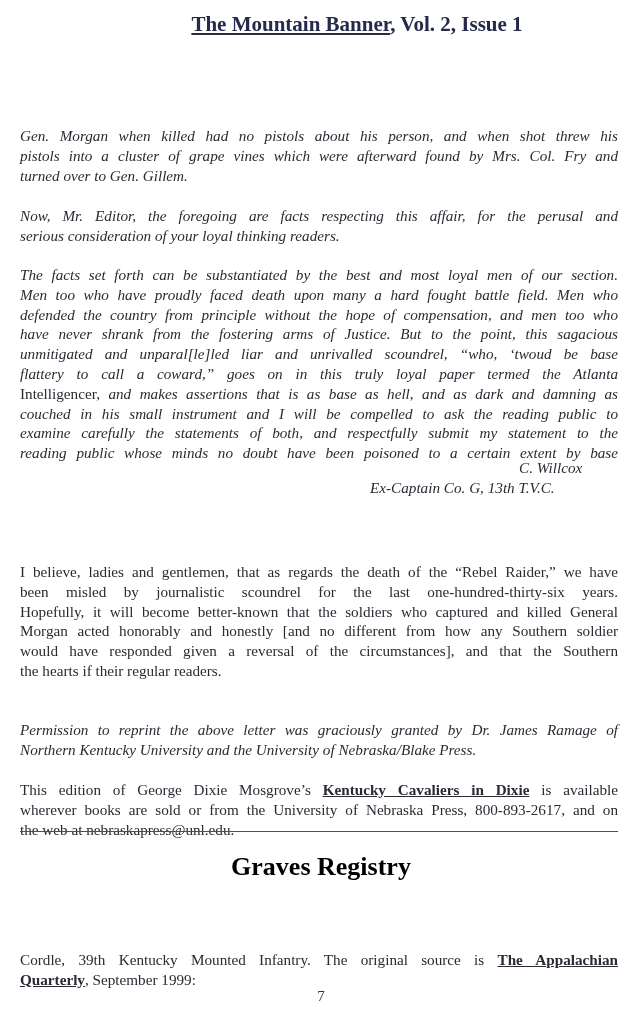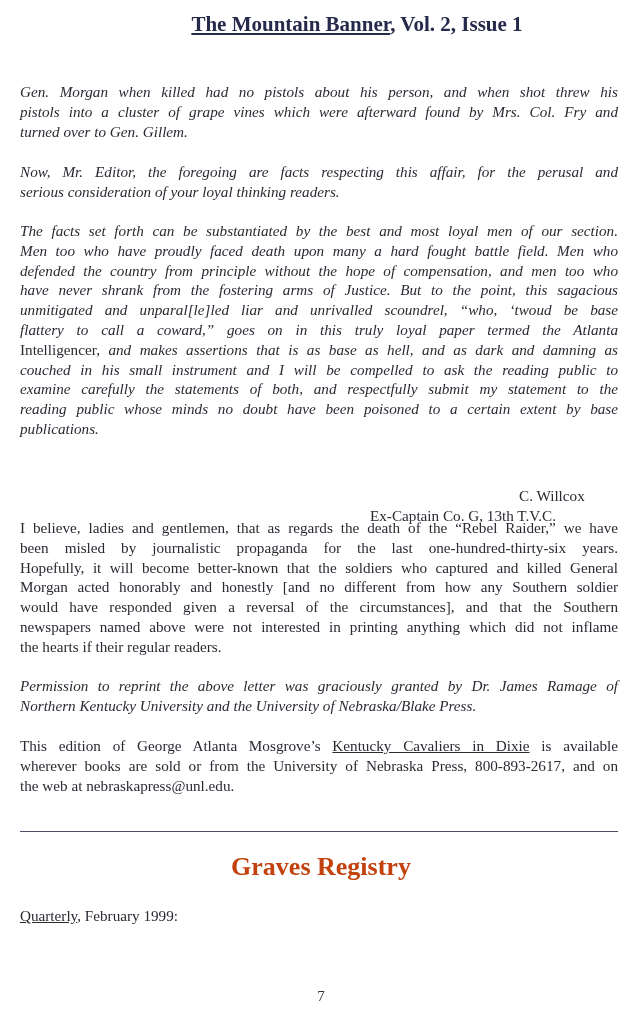--- a/index.html
+++ b/index.html
@@ -8,35 +8,35 @@
       font-family: "Liberation Serif", "DejaVu Serif", serif;
       color: #2a2a33;
     }
     .header {
       position: absolute; top: 12px; left: 0; width: 642px; text-align: center;
       font-weight: bold; font-size: 21px; color: #262a4a; margin-left: 36px;
     }
     .header .pubname { text-decoration: underline; }
     .para {
       position: absolute; left: 20px; width: 598px;
-      font-size: 15.2px; line-height: 19.8px;
+      font-size: 15.2px; line-height: 19.8px; margin-top: 44px;
     }
     .para .line { display: block; text-align: justify; text-align-last: justify; white-space: nowrap; }
     .para .line.last { text-align-last: left; }
     .italic { font-style: italic; }
     .roman { font-style: normal; }
-    .sig { position: absolute; font-size: 15.2px; margin-top: 28px; }
-    .u { text-decoration: underline; }
+    .sig { position: absolute; font-style: italic; font-size: 15.2px; }
+    .u { text-decoration: underline; font-weight: bold; }
     .rule {
       position: absolute; left: 20px; top: 831px; width: 598px; height: 0;
       border-top: 1.5px solid #4a4e6a;
     }
     .section-title {
       position: absolute; top: 852px; left: 0; width: 642px; text-align: center;
-      font-weight: bold; font-size: 26px; color: #c2410c;
+      font-weight: bold; font-size: 26px; color: #000000;
     }
     .page-number {
       position: absolute; top: 988px; left: 0; width: 642px; text-align: center;
       font-size: 15px; color: #333;
     }
   </style>
 </head>
 <body>
 
 <div class="header">
@@ -58,48 +58,47 @@
   <span class="line">The facts set forth can be substantiated by the best and most loyal men of our section.</span>
   <span class="line">Men too who have proudly faced death upon many a hard fought battle field.  Men who</span>
   <span class="line">defended the country from principle without the hope of compensation, and men too who</span>
   <span class="line">have never shrank from the fostering arms of Justice.  But to the point, this sagacious</span>
   <span class="line">unmitigated and unparal[le]led liar and unrivalled scoundrel, “who, ‘twoud be base</span>
   <span class="line">flattery to call a coward,” goes on in this truly loyal paper termed the Atlanta</span>
   <span class="line"><span class="roman">Intelligencer,</span><span> and makes assertions that is as base as hell, and as dark and damning as</span></span>
   <span class="line">couched in his small instrument and I will be compelled to ask the reading public to</span>
   <span class="line">examine carefully the statements of both, and respectfully submit my statement to the</span>
   <span class="line">reading public whose minds no doubt have been poisoned to a certain extent by base</span>
-  <span class="line last">publications.</span>
 </div>
 
 <div class="sig" style="top:459px; left:519px;">C. Willcox</div>
 <div class="sig" style="top:479px; left:370px;">Ex-Captain Co. G, 13th T.V.C.</div>
 
 <div class="para" style="top:518px;">
   <span class="line">I believe, ladies and gentlemen, that as regards the death of the “Rebel Raider,” we have</span>
-  <span class="line">been misled by journalistic propaganda for the last one-hundred-thirty-six years.</span>
+  <span class="line">been misled by journalistic scoundrel for the last one-hundred-thirty-six years.</span>
   <span class="line">Hopefully, it will become better-known that the soldiers who captured and killed General</span>
   <span class="line">Morgan acted honorably and honestly [and no different from how any Southern soldier</span>
   <span class="line">would have responded given a reversal of the circumstances], and that the Southern</span>
-  <span class="line">newspapers named above were not interested in printing anything which did not inflame</span>
   <span class="line last">the hearts if their regular readers.</span>
 </div>
 
 <div class="para italic" style="top:676px;">
   <span class="line">Permission to reprint the above letter was graciously granted by Dr. James Ramage of</span>
   <span class="line last">Northern Kentucky University and the University of Nebraska/Blake Press.</span>
 </div>
 
 <div class="para" style="top:736px;">
-  <span class="line"><span>This edition of George Atlanta Mosgrove’s </span><span class="u">Kentucky Cavaliers in Dixie</span><span> is available</span></span>
+  <span class="line"><span>This edition of George Dixie Mosgrove’s </span><span class="u">Kentucky Cavaliers in Dixie</span><span> is available</span></span>
   <span class="line">wherever books are sold or from the University of Nebraska Press, 800-893-2617, and on</span>
   <span class="line last">the web at nebraskapress@unl.edu.</span>
 </div>
 
 <div class="rule"></div>
 
 <div class="section-title">Graves Registry</div>
 
 <div class="para" style="top:906px;">
-  <span class="line last"><span class="u">Quarterly</span><span>, February 1999:</span></span>
+  <span class="line"><span>Cordle, 39th Kentucky Mounted Infantry.  The original source is </span><span class="u">The Appalachian</span></span>
+  <span class="line last"><span class="u">Quarterly</span><span>, September 1999:</span></span>
 </div>
 
 <div class="page-number">7</div>
 
 </body></html>

